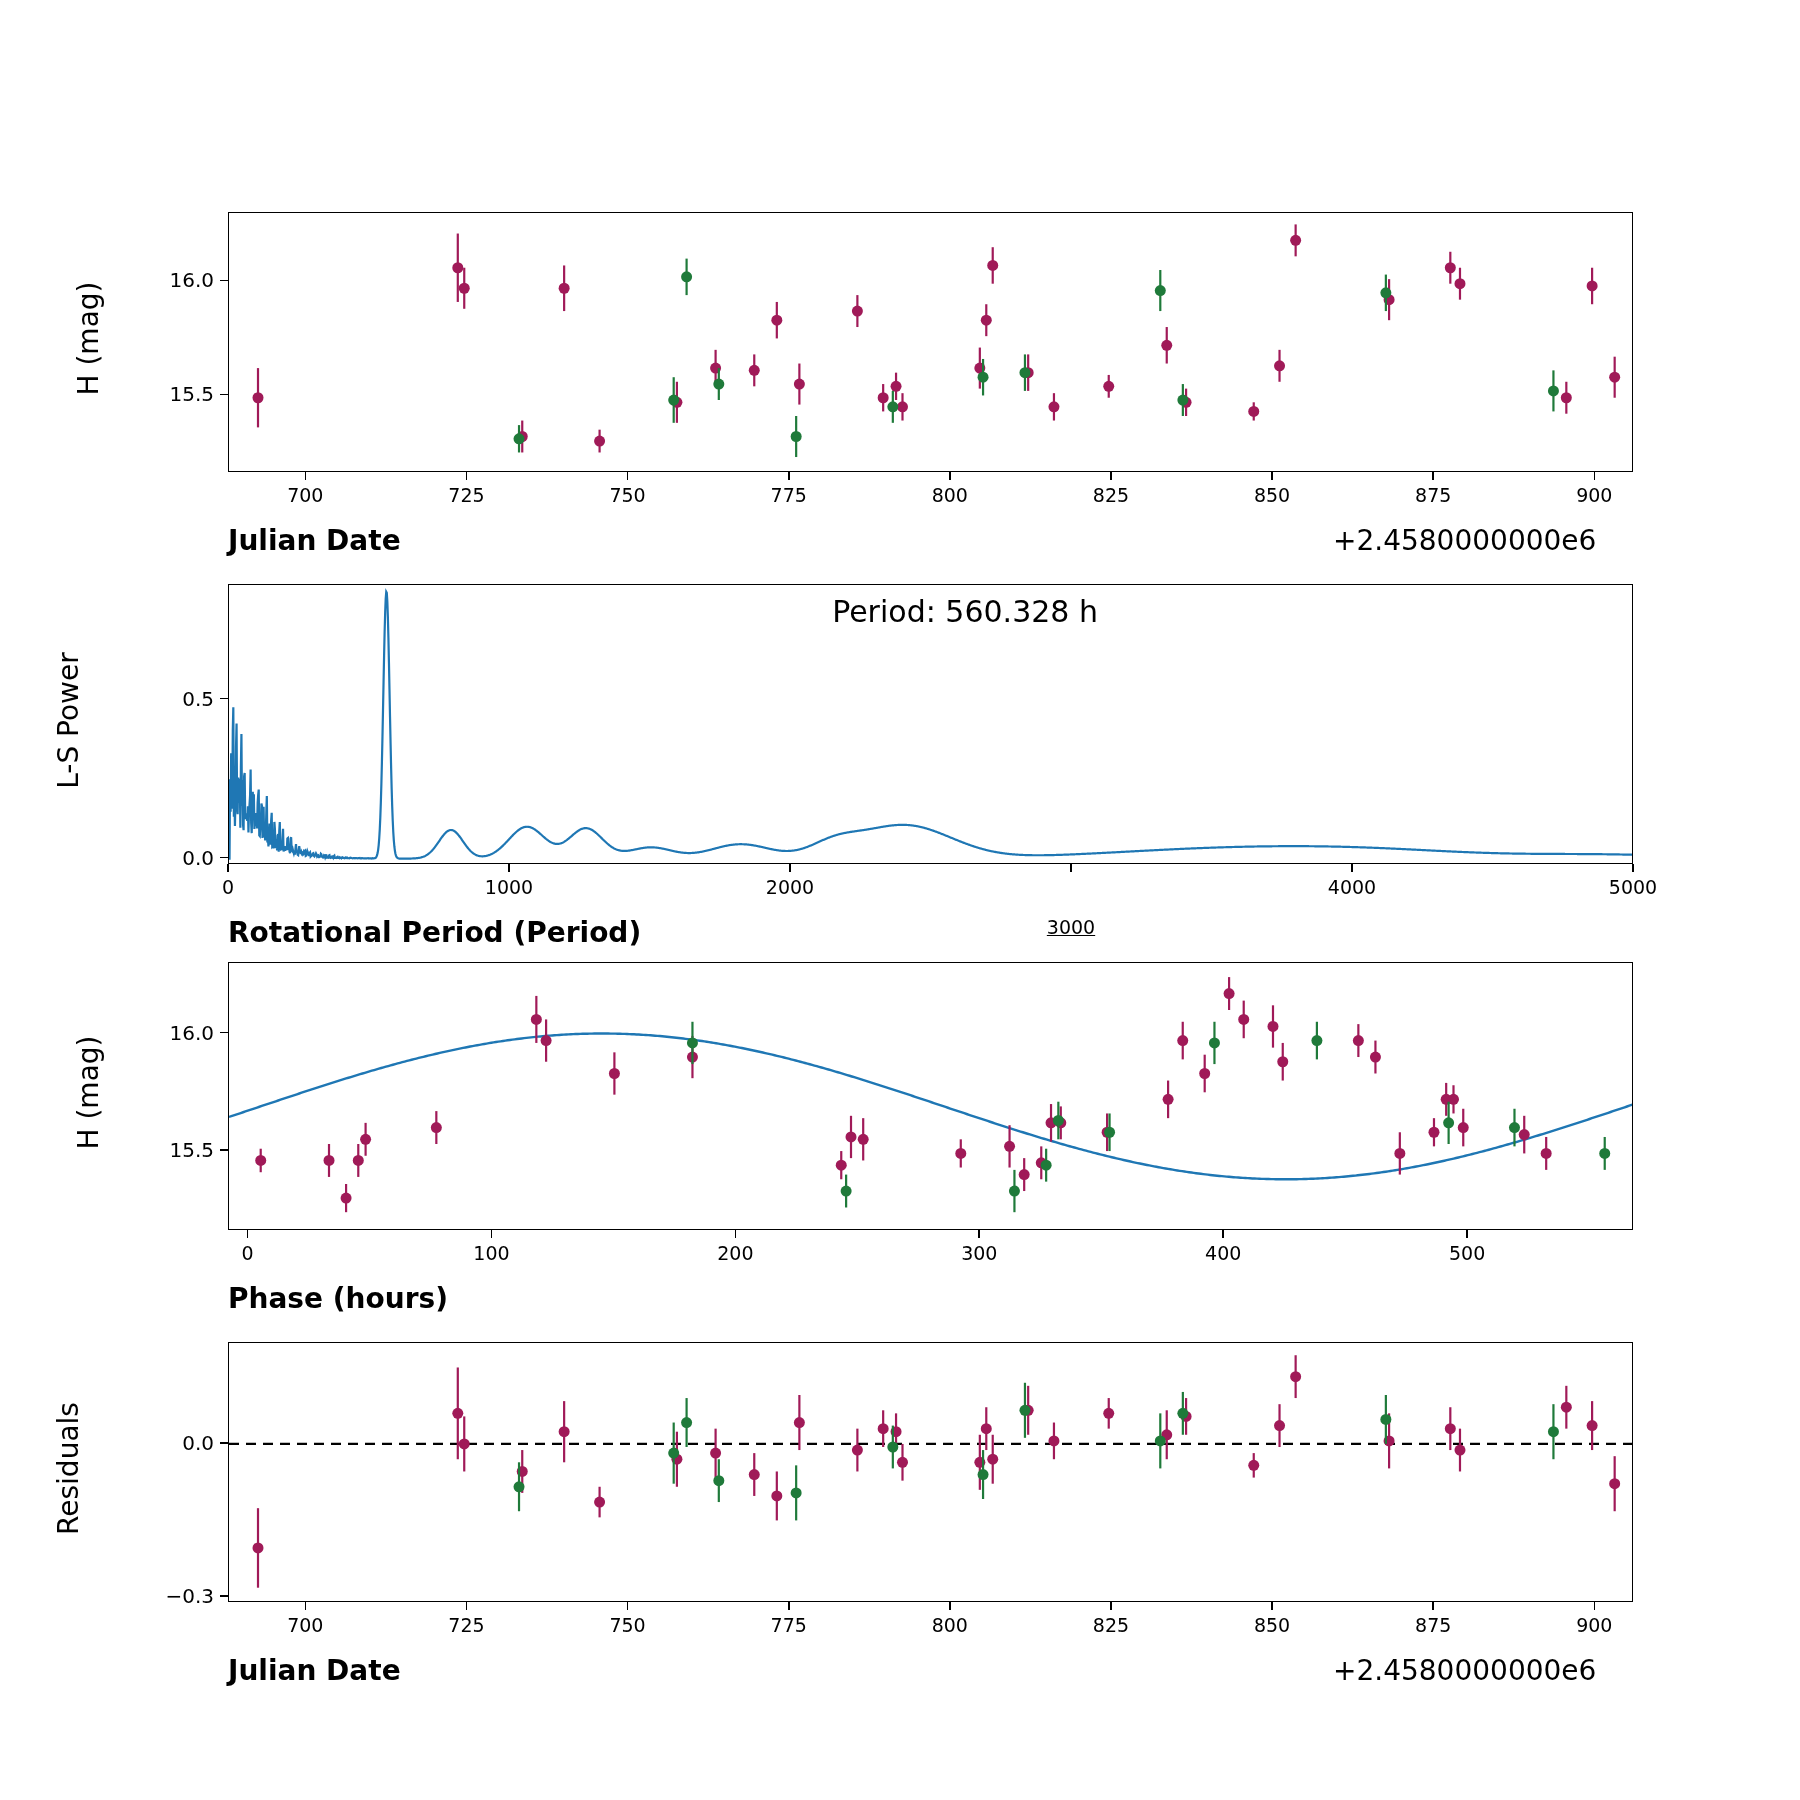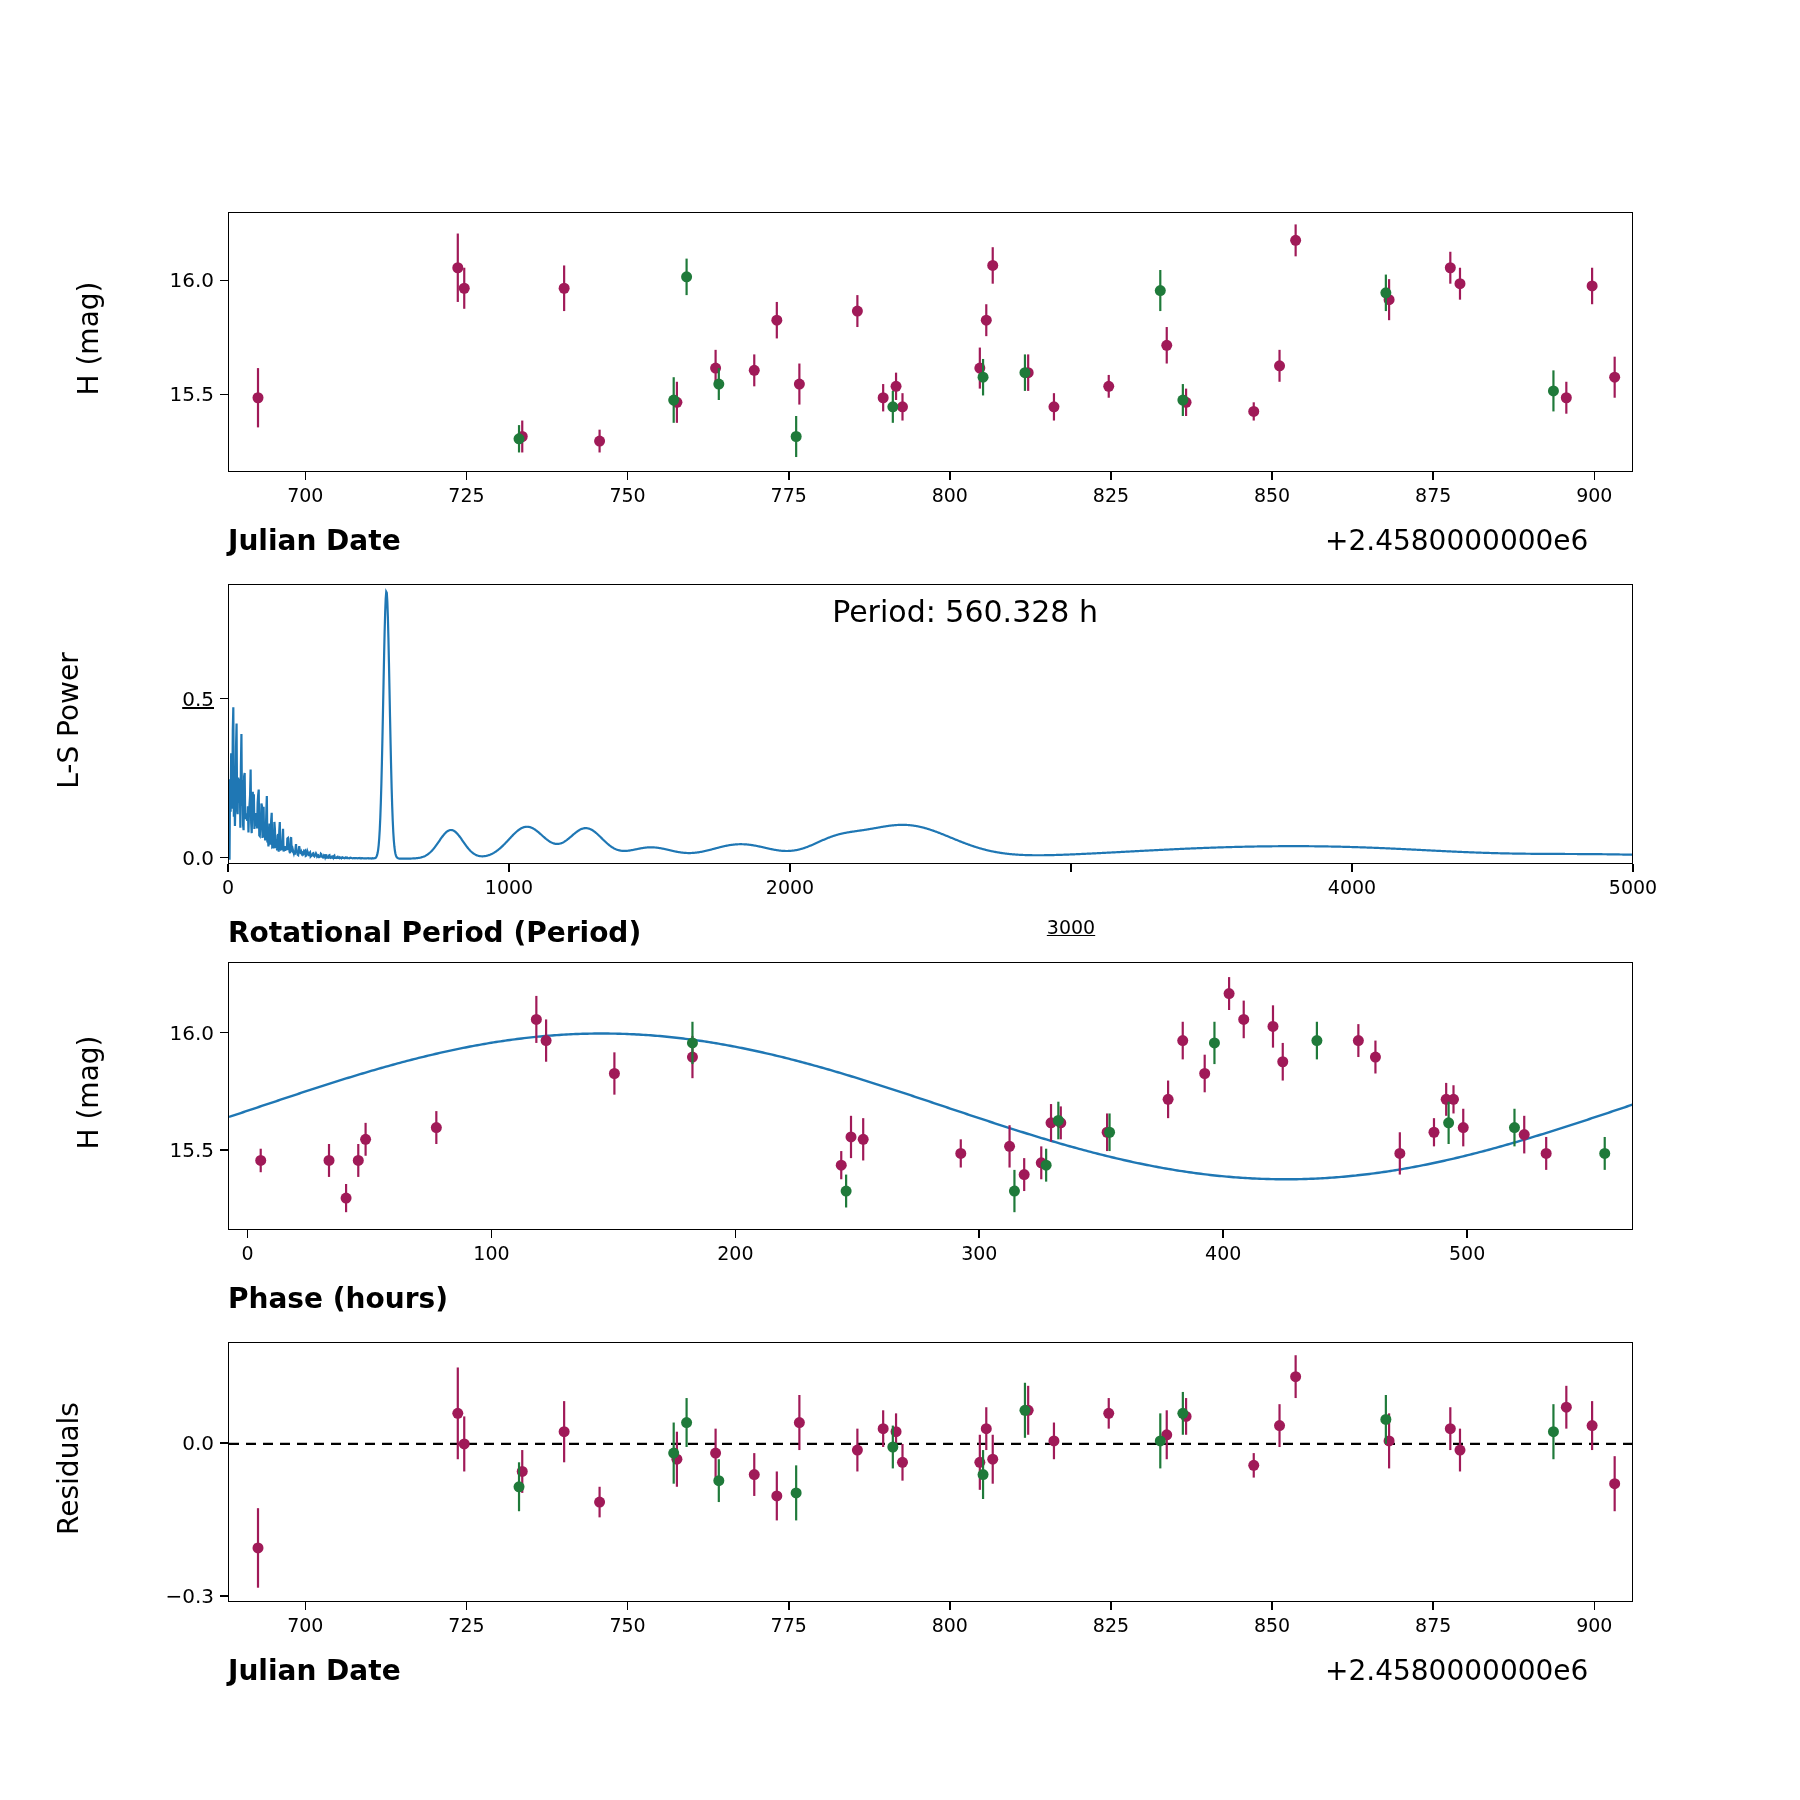--- a/index.html
+++ b/index.html
@@ -49,20 +49,21 @@
     position: absolute;
     font-size: 28px;
     text-align: left;
     white-space: nowrap;
     font-weight: bold;
   }
   .offset-label {
     position: absolute;
     font-size: 28px;
     white-space: nowrap;
+    margin-left: 8px;
   }
   .tick-label-x {
     position: absolute;
     font-size: 19px;
     text-align: right;
     white-space: nowrap;
     transform: translateX(-50%);
   }
   .tick-label-y {
     position: absolute;
@@ -454,21 +455,21 @@
     <div class="tick-label-x" style="left: 790px; top: 876px;">2000</div>
     <div class="tick-x" style="left: 1070.2px; top: 864px;"></div>
     <div class="tick-label-x" style="left: 1071px; top: 916px; text-decoration: underline;">3000</div>
     <div class="tick-x" style="left: 1351.2px; top: 864px;"></div>
     <div class="tick-label-x" style="left: 1352px; top: 876px;">4000</div>
     <div class="tick-x" style="left: 1632.2px; top: 864px;"></div>
     <div class="tick-label-x" style="left: 1633px; top: 876px;">5000</div>
     <div class="tick-y" style="left: 220px; top: 856.836px;"></div>
     <div class="tick-label-y" style="left: 118px; width: 96px; top: 857.636px;">0.0</div>
     <div class="tick-y" style="left: 220px; top: 697.745px;"></div>
-    <div class="tick-label-y" style="left: 118px; width: 96px; top: 698.545px; text-decoration: underline;">0.5</div>
+    <div class="tick-label-y" style="left: 118px; width: 96px; top: 698.545px;">0.5</div>
     <div class="tick-x" style="left: 246.714px; top: 1230px;"></div>
     <div class="tick-label-x" style="left: 247.514px; top: 1242px;">0</div>
     <div class="tick-x" style="left: 490.637px; top: 1230px;"></div>
     <div class="tick-label-x" style="left: 491.438px; top: 1242px;">100</div>
     <div class="tick-x" style="left: 734.561px; top: 1230px;"></div>
     <div class="tick-label-x" style="left: 735.361px; top: 1242px;">200</div>
     <div class="tick-x" style="left: 978.485px; top: 1230px;"></div>
     <div class="tick-label-x" style="left: 979.285px; top: 1242px;">300</div>
     <div class="tick-x" style="left: 1222.41px; top: 1230px;"></div>
     <div class="tick-label-x" style="left: 1223.21px; top: 1242px;">400</div>

